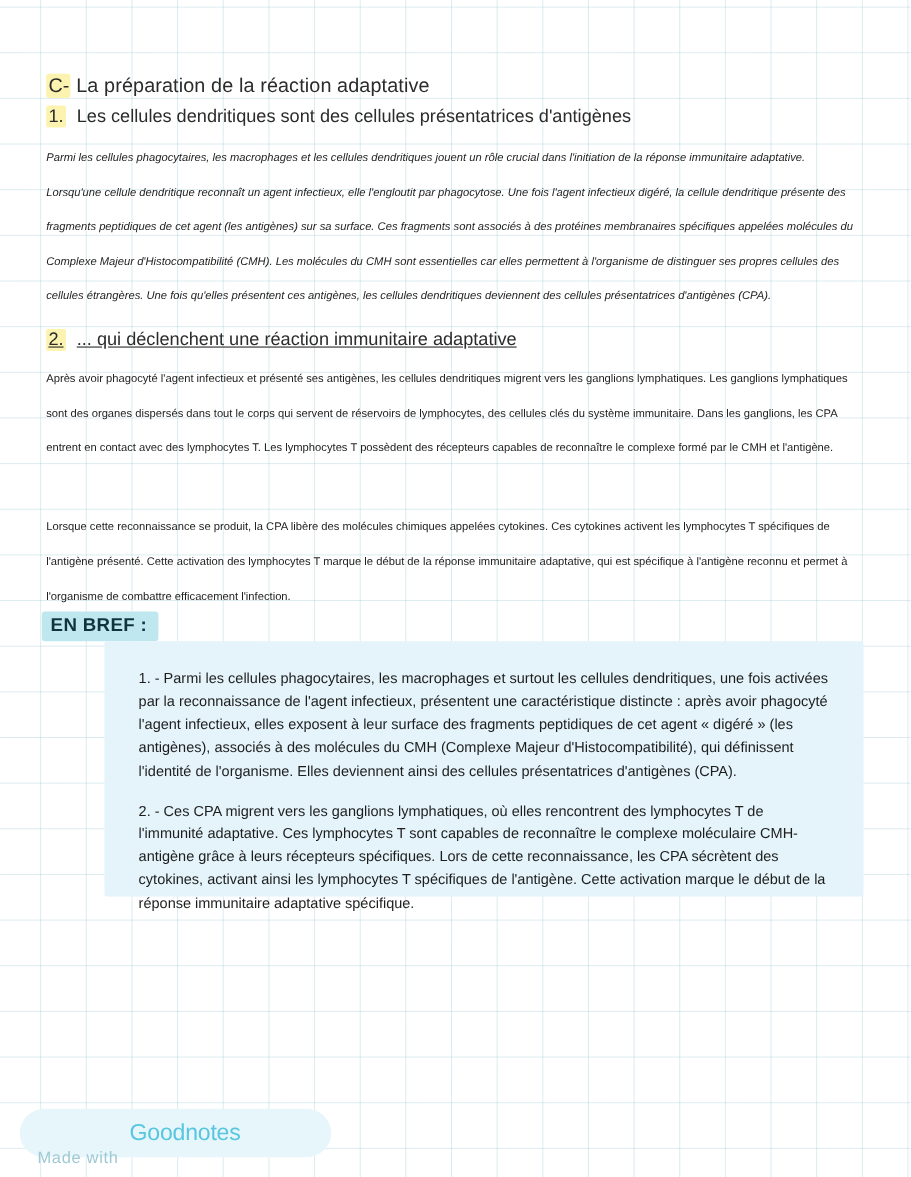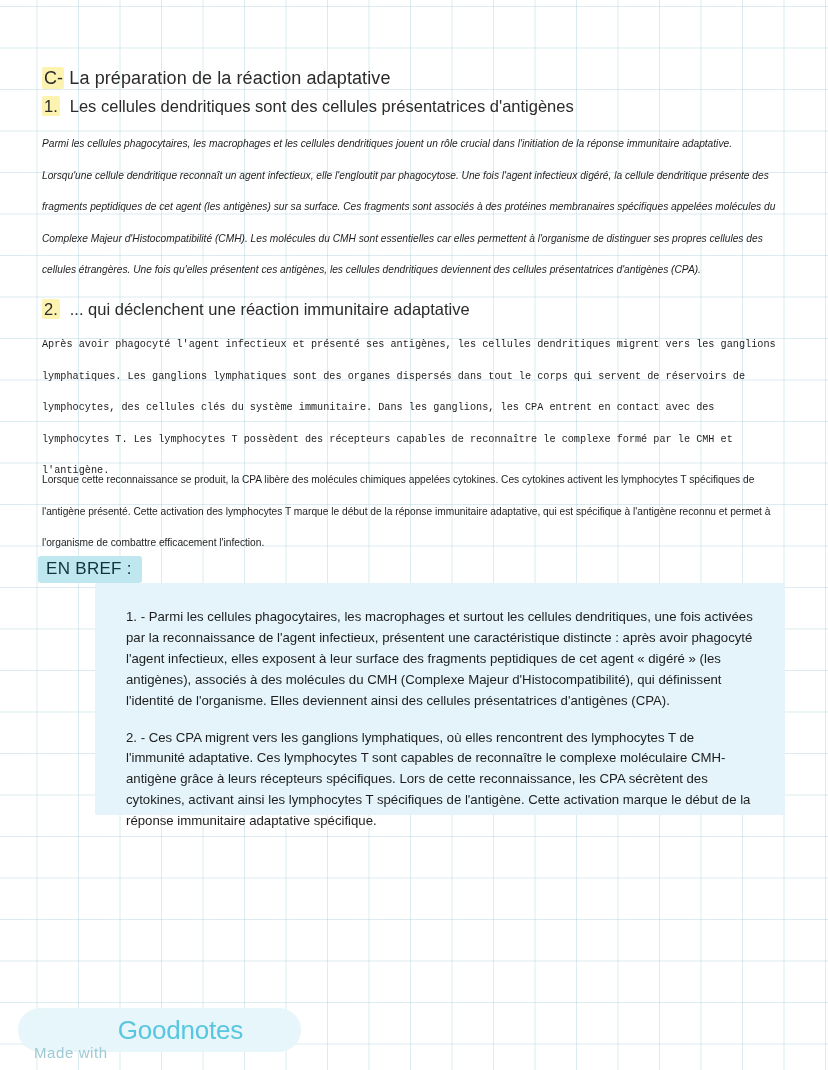--- a/index.html
+++ b/index.html
@@ -60,43 +60,44 @@
     padding: 1px 2px;
     margin-right: 10px;
   }
   .heading-2 {
     position: absolute;
     left: 42px;
     top: 300px;
     font-size: 16.5px;
     color: #2b2b2b;
     white-space: nowrap;
+    text-decoration: underline;
   }
 
   .para {
     position: absolute;
     left: 42px;
     width: 742px;
     font-size: 10.2px;
     color: #1d1d1d;
     line-height: 31.6px;
     text-align: left;
   }
   #para1 { top: 128px; font-style: italic; }
-  #para2 { top: 329px; font-family: Liberation Mono, monospace; }
+  #para2 { top: 329px; }
   #para3 { top: 464px; }
 
   .enbref-label {
     position: absolute;
     left: 38px;
     top: 556px;
     background: #bfe7ef;
     color: #11343c;
     font-size: 17px;
-    font-weight: normal;
+    font-weight: bold;
     padding: 3px 10px 4px 8px;
     border-radius: 3px;
     letter-spacing: 0.3px;
   }
 
   .enbref-box {
     position: absolute;
     left: 95px;
     top: 583px;
     width: 690px;
@@ -130,21 +131,21 @@
   }
   .gn-made {
     color: #9fc9d4;
     font-size: 15px;
     letter-spacing: 0.6px;
     margin-right: 10px;
     margin-top: 44px;
   }
   .gn-brand {
     color: #58c6e0;
-    font-size: 26px;
+    font-size: 21px;
     letter-spacing: -0.2px;
     font-weight: 500;
   }
 </style>
 </head>
 <body>
 
 <div class="page"></div>
 
 <div class="content">

